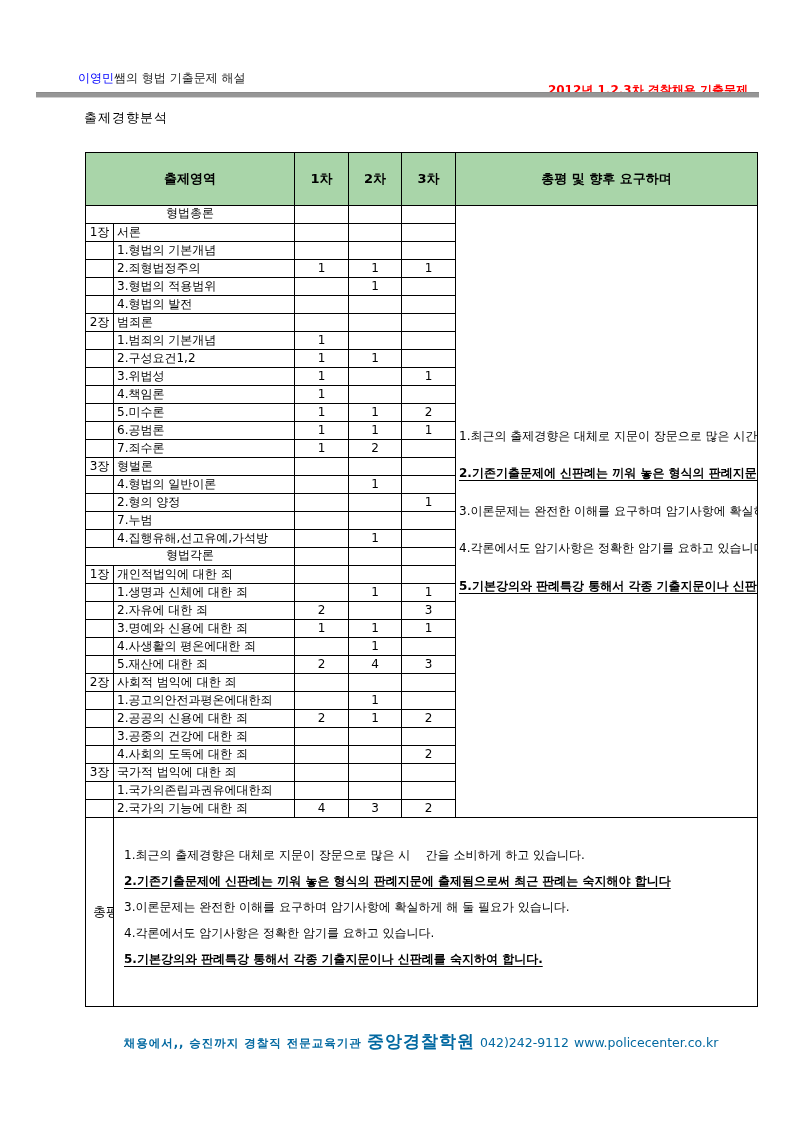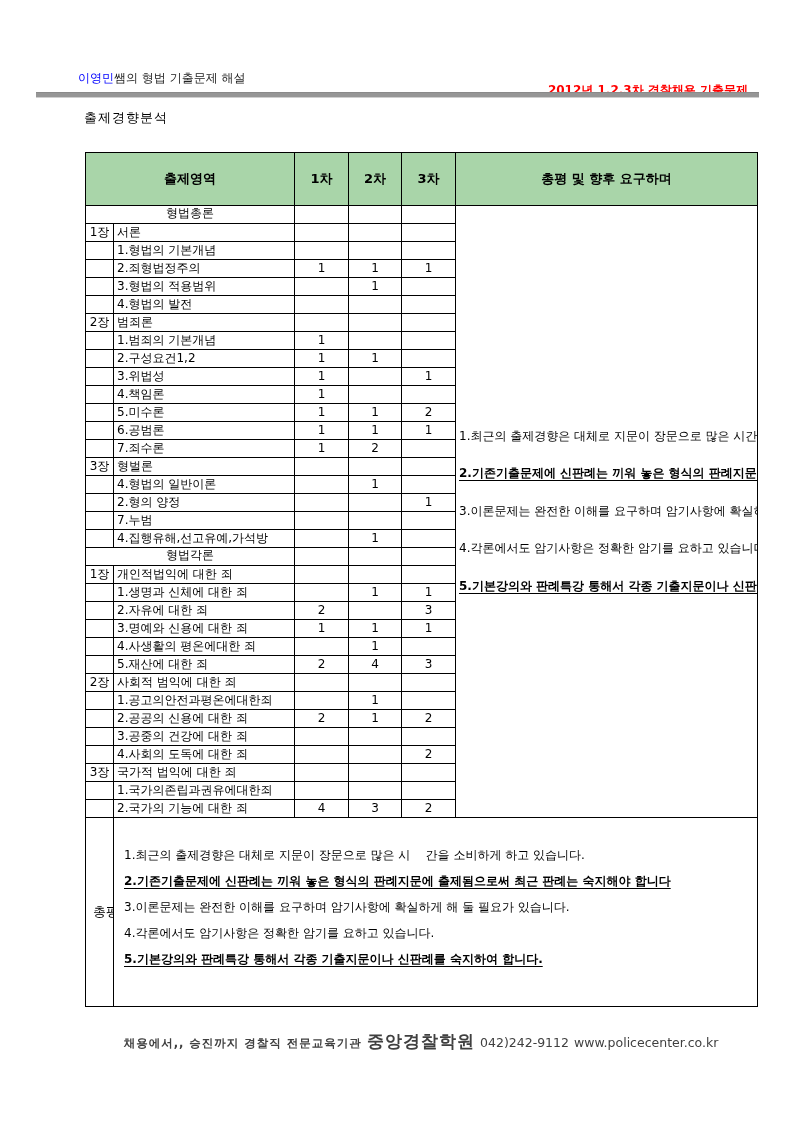--- a/index.html
+++ b/index.html
@@ -58,21 +58,21 @@
     width:1em; margin:12px auto; word-break:break-all;
     line-height:1.9; font-size:13px;
   }
   .summary-content-cell { vertical-align:top; white-space:normal; }
   .summary-content { padding:24px 16px 0 7px; }
   .summary-content .s-line {
     line-height:26px; font-size:12px; white-space:pre-wrap;
   }
   .page-footer {
     position:absolute; left:85px; top:1030px; width:672px;
-    text-align:center; white-space:nowrap; color:#404040;
+    text-align:center; white-space:nowrap; color:#0369a1;
   }
   .page-footer .f-prefix { font-size:11.5px; font-weight:bold; letter-spacing:1px; }
   .page-footer .f-brand  { font-size:17px;  font-weight:bold; letter-spacing:1px; }
   .page-footer .f-phone, .page-footer .f-url { font-size:12.5px; }
 </style>
 </head>
 <body style="--green: #a9d5a9; --blue: #0000ff; --red: #ff0000;">
 
 <div class="page-header-left"><span class="hl">이영민</span><span>쌤의 형법 기출문제 해설</span></div>
 

